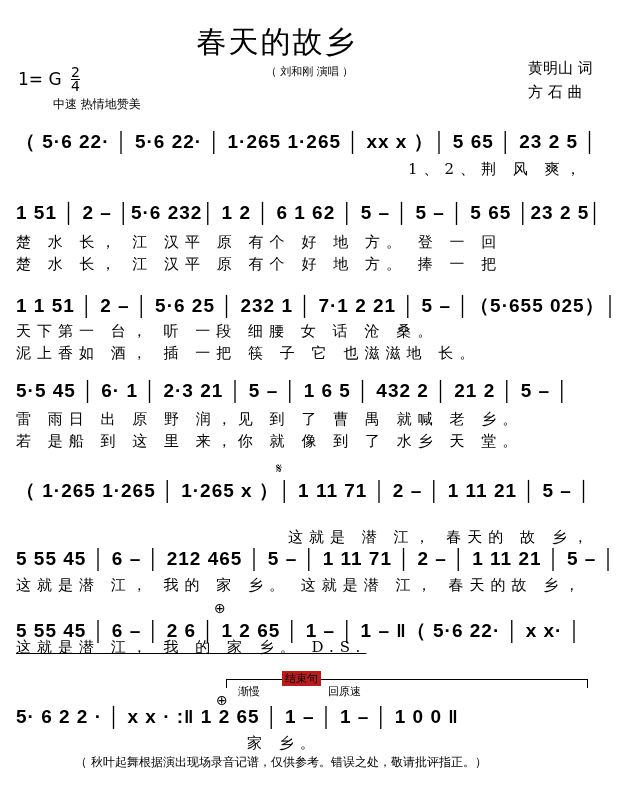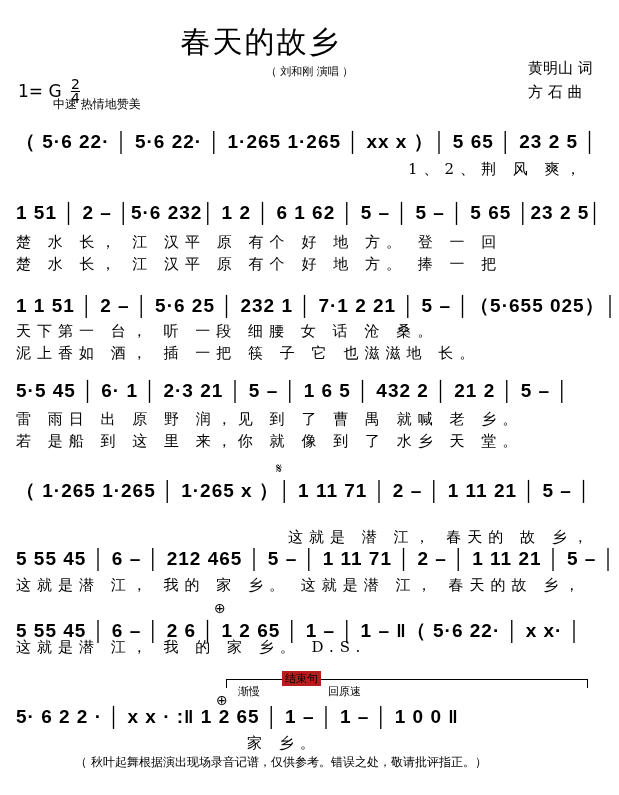--- a/index.html
+++ b/index.html
@@ -1,20 +1,20 @@
 <!DOCTYPE html>
 <html><head>
 <meta charset="utf-8">
 <style>
   html, body { margin:0; padding:0; background:#fff; }
   body { width:619px; height:795px; position:relative; overflow:hidden; font-family:"DejaVu Sans", sans-serif; color:#000; }
   .abs { position:absolute; white-space:nowrap; }
-  .title { left:0; width:521px; top:22px; text-align:center; font-size:30px; letter-spacing:2px; }
+  .title { left:16px; width:521px; top:22px; text-align:center; font-size:30px; letter-spacing:2px; }
   .singer { left:0; width:619px; top:64px; text-align:center; font-size:11px; }
-  .key { left:18px; top:78px; font-size:17px; }
+  .key { left:18px; top:66px; font-size:17px; }
   .frac { display:inline-block; vertical-align:middle; text-align:center; line-height:13px; font-size:14px; margin-left:4px; }
   .frac span { display:block; }
   .frac .num { border-bottom:1.5px solid #000; }
   .tempo { left:18px; top:96px; font-size:12px;margin-left:35px; }
   .credits { left:505px; top:56px; font-size:15px; font-family:"DejaVu Serif", serif; line-height:24px;margin-left:23px; }
   .notes { font-family:"Liberation Sans", sans-serif; font-weight:bold; font-size:19px; letter-spacing:1px; }
   .lyr { font-family:"DejaVu Serif", serif; font-size:15px; letter-spacing:6px; }
   .small { font-size:11px; }
   .footer { left:0; width:562px; top:754px; text-align:center; font-size:12px; }
   .marker { font-size:14px; }
@@ -54,21 +54,21 @@
 
 <div class="abs marker" style="left:276px;top:460px;">𝄋</div>
 <div class="abs notes" style="left:16px;top:478px;">（ 1·265 1·265 │ 1·265  x ）│ 1 11 71 │ 2 – │ 1 11 21 │ 5 – │</div>
 <div class="abs lyr" style="left:288px;top:508px;margin-top:20px;">这就是 潜   江，  春天的 故   乡，</div>
 
 <div class="abs notes" style="left:16px;top:548px;">5 55 45 │ 6 – │ 212 465 │ 5 – │ 1 11 71 │ 2 – │ 1 11 21 │ 5 – │</div>
 <div class="abs lyr" style="left:16px;top:576px;">这就是潜   江，  我的 家      乡。 这就是潜   江，  春天的故    乡，</div>
 
 <div class="abs marker" style="left:214px;top:600px;">⊕</div>
 <div class="abs notes" style="left:16px;top:618px;">5 55 45 │ 6 – │  2  6 │ 1  2 65 │ 1 – │ 1 – ‖（ 5·6 22· │ x x· │</div>
-<div class="abs lyr" style="left:16px;top:638px;">这就是潜    江，  我 的   家          乡。      D.S.</div>
+<div class="abs lyr" style="left:16px;top:638px;text-decoration:underline;">这就是潜    江，  我 的   家          乡。      D.S.</div>
 
 <div class="abs" style="left:226px;top:679px;width:360px;height:8px;border-top:1.2px solid #000;border-left:1.2px solid #000;border-right:1.2px solid #000;"></div>
 <div class="abs small" style="left:282px;top:671px;background:#b91c1c;padding:0 3px;">结束句</div>
 <div class="abs small" style="left:238px;top:684px;">渐慢</div>
 <div class="abs small" style="left:328px;top:684px;">回原速</div>
 <div class="abs marker" style="left:216px;top:692px;">⊕</div>
 <div class="abs notes" style="left:16px;top:706px;">5· 6  2 2 · │ x  x · :‖ 1  2  65 │ 1  – │ 1  – │ 1  0  0 ‖</div>
 <div class="abs lyr" style="left:247px;top:734px;">家          乡。</div>
 
 <div class="abs footer">（ 秋叶起舞根据演出现场录音记谱，仅供参考。错误之处，敬请批评指正。）</div>

